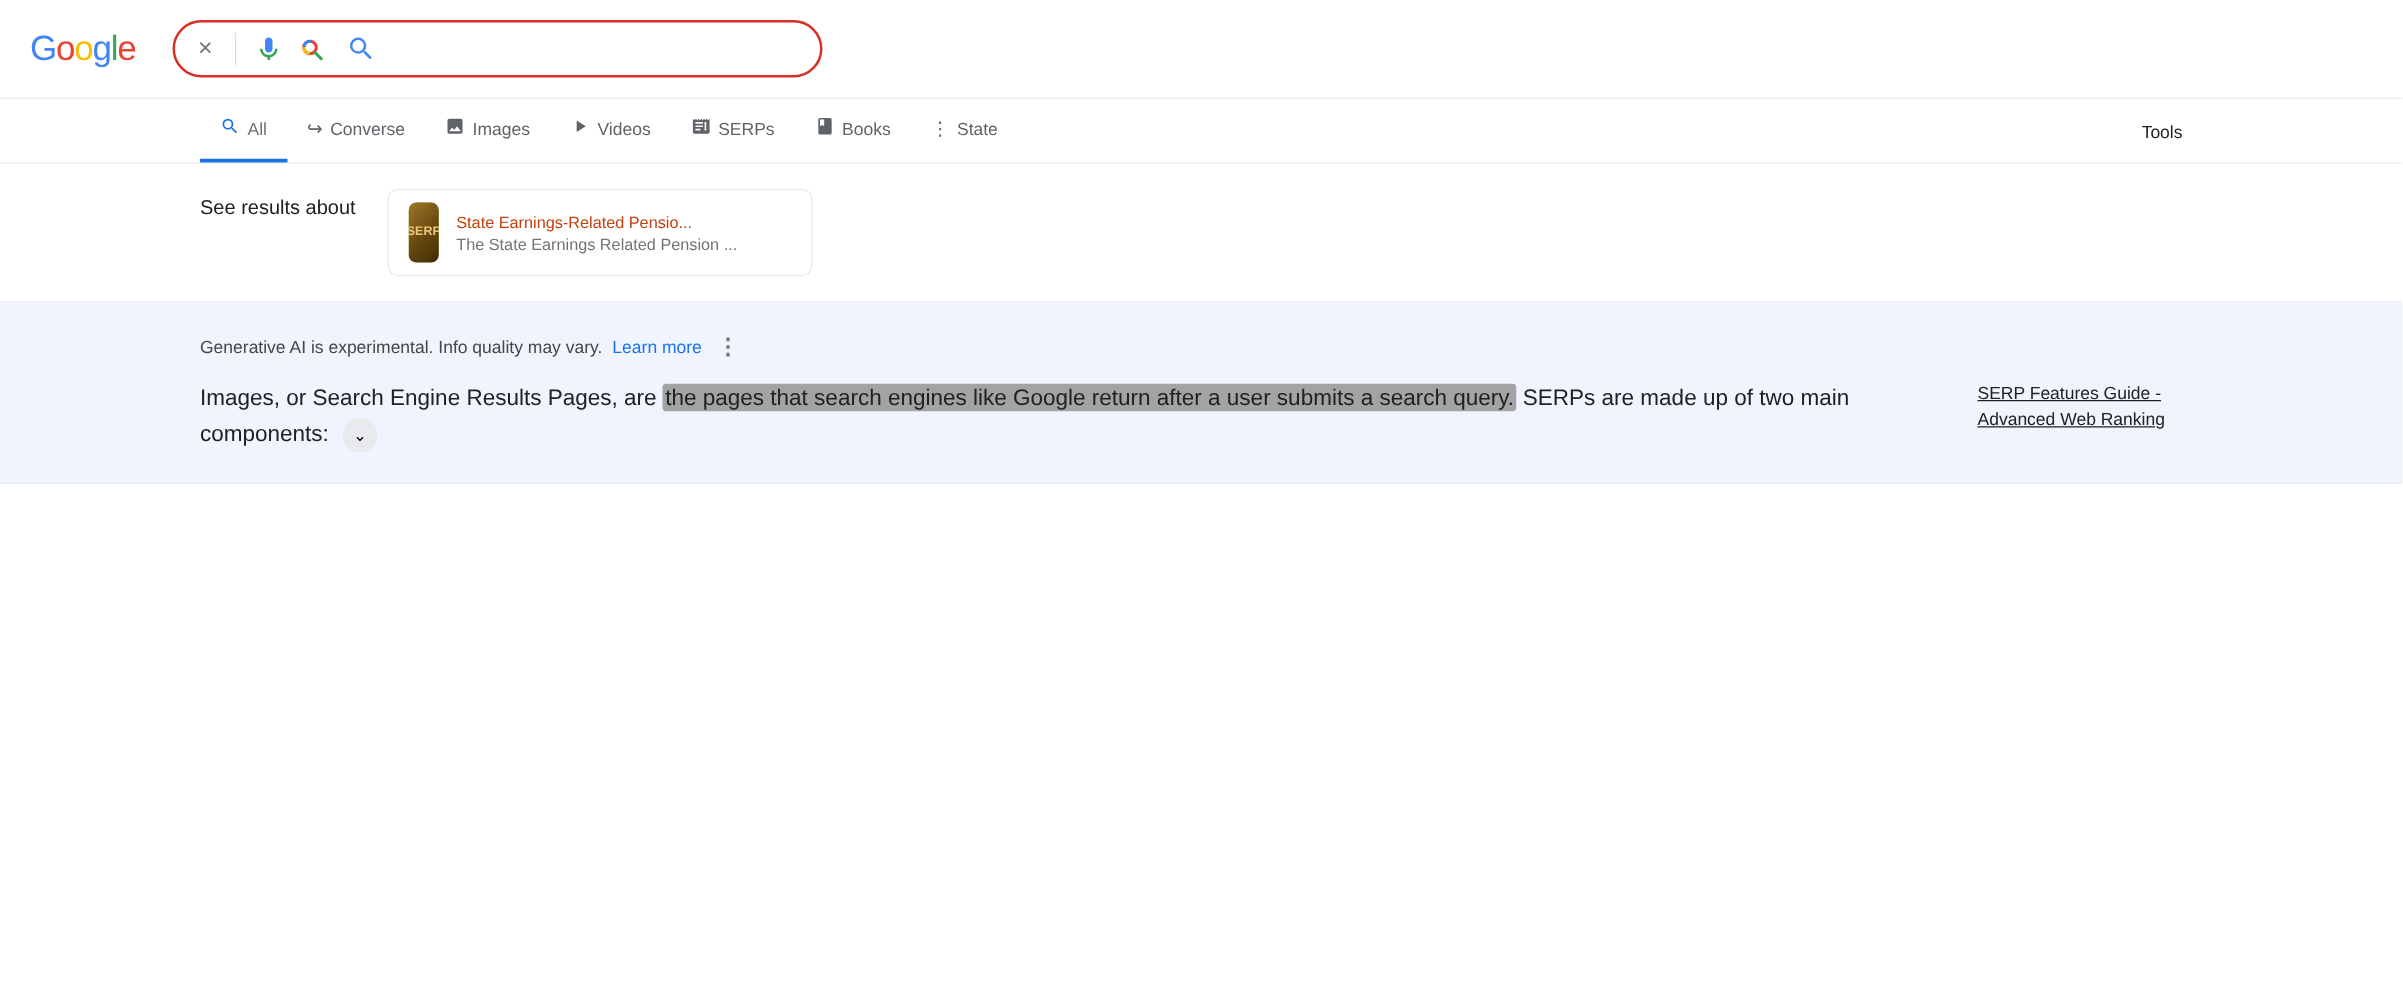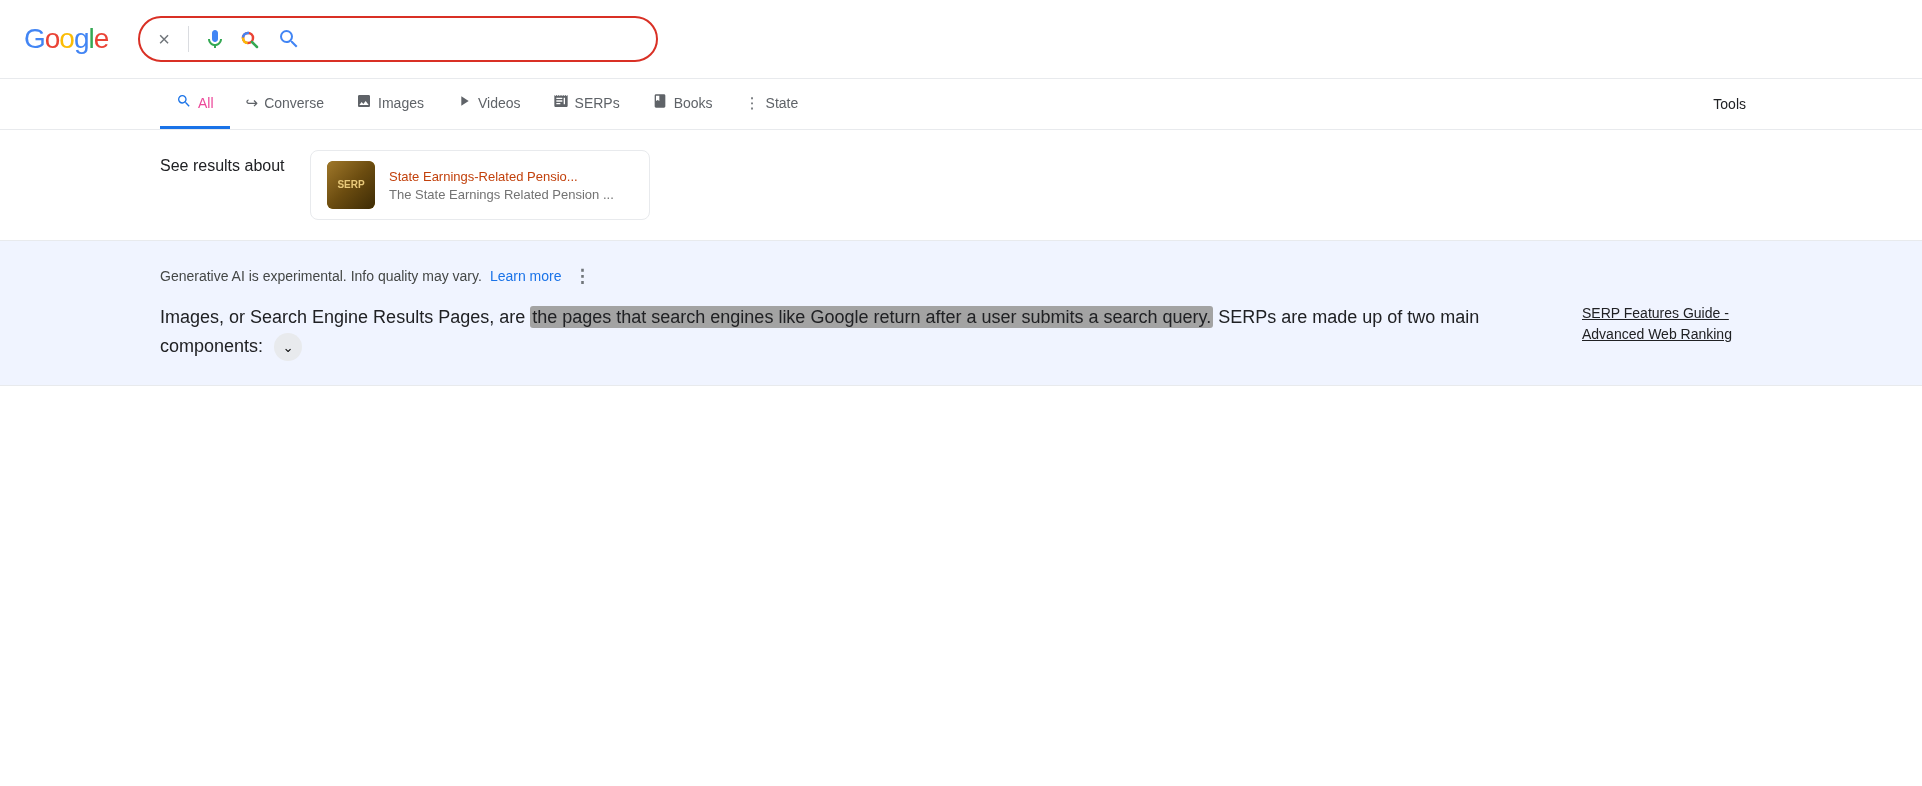--- a/index.html
+++ b/index.html
@@ -107,21 +107,21 @@
       font-size: 14px;
       color: #5f6368;
       cursor: pointer;
       border-bottom: 3px solid transparent;
       text-decoration: none;
       white-space: nowrap;
       position: relative;
     }
 
     .nav-tab.active {
-      color: #ec4899;
+      color: #737373;
       border-bottom: 3px solid #1a73e8;
     }
 
     .nav-tab-icon {
       font-size: 15px;
       color: inherit;
     }
 
     .nav-tools {
       margin-left: auto;
@@ -156,21 +156,21 @@
       gap: 14px;
       border: 1px solid #e8eaed;
       border-radius: 8px;
       padding: 10px 16px;
       cursor: pointer;
       background: #fff;
       min-width: 340px;
     }
 
     .serp-thumbnail {
-      width: 48px;
+      width: 24px;
       height: 48px;
       border-radius: 6px;
       background: #8B6914;
       display: flex;
       align-items: center;
       justify-content: center;
       flex-shrink: 0;
       font-size: 11px;
       font-weight: bold;
       color: #fff;

